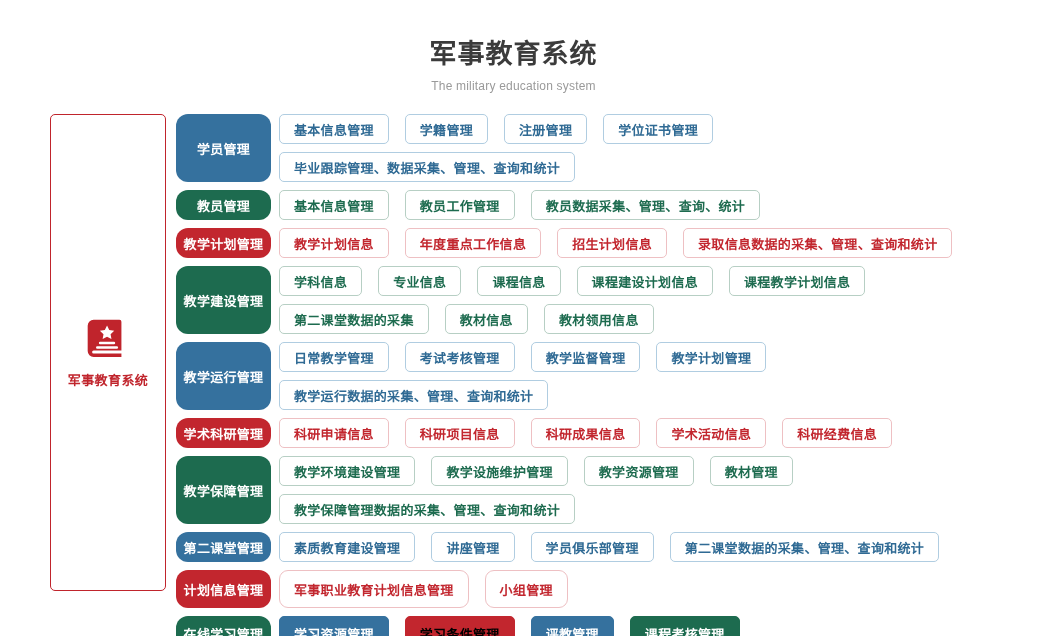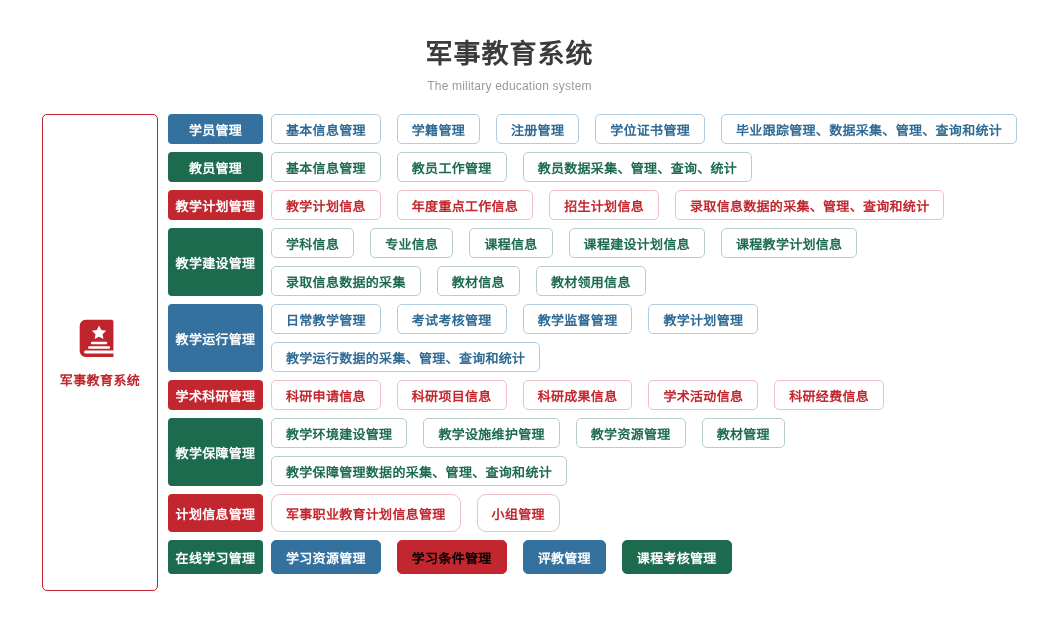--- a/index.html
+++ b/index.html
@@ -14,20 +14,21 @@
     font-family: "Liberation Sans", "DejaVu Sans", sans-serif;
     overflow: hidden;
     color: #333;
   }
 
   #page {
     position: relative;
     width: 1019px;
     height: 636px;
     box-sizing: border-box;
+    padding-left: 8px;
   }
 
   
   .header {
     text-align: center;
     padding-top: 38px;
   }
   .header-title {
     font-size: 27px;
     font-weight: bold;
@@ -86,21 +87,21 @@
   }
   .row {
     display: flex;
     align-items: stretch;
     margin-bottom: 8px;
   }
   .row-label {
     flex: 0 0 auto;
     width: 95px;
     min-height: 30px;
-    border-radius: 4px;
+    border-radius: 12px;
     color: #ffffff;
     font-size: 13px;
     font-weight: bold;
     letter-spacing: 0.3px;
     display: flex;
     align-items: center;
     justify-content: center;
     white-space: nowrap;
     box-sizing: border-box;
   }
@@ -212,21 +213,21 @@
           </div>
         </div>
         <div class="row two-line">
           <div class="row-label green">教学建设管理</div>
           <div class="row-items">
             <div class="chip out-green">学科信息</div>
             <div class="chip out-green">专业信息</div>
             <div class="chip out-green">课程信息</div>
             <div class="chip out-green">课程建设计划信息</div>
             <div class="chip out-green">课程教学计划信息</div>
-            <div class="chip out-green">录取信息数据的采集</div>
+            <div class="chip out-green">第二课堂数据的采集</div>
             <div class="chip out-green">教材信息</div>
             <div class="chip out-green">教材领用信息</div>
           </div>
         </div>
         <div class="row">
           <div class="row-label blue">教学运行管理</div>
           <div class="row-items">
             <div class="chip out-blue">日常教学管理</div>
             <div class="chip out-blue">考试考核管理</div>
             <div class="chip out-blue">教学监督管理</div>
@@ -247,20 +248,29 @@
         <div class="row">
           <div class="row-label green">教学保障管理</div>
           <div class="row-items">
             <div class="chip out-green">教学环境建设管理</div>
             <div class="chip out-green">教学设施维护管理</div>
             <div class="chip out-green">教学资源管理</div>
             <div class="chip out-green">教材管理</div>
             <div class="chip out-green">教学保障管理数据的采集、管理、查询和统计</div>
           </div>
         </div>
+        <div class="row">
+          <div class="row-label blue">第二课堂管理</div>
+          <div class="row-items">
+            <div class="chip out-blue">素质教育建设管理</div>
+            <div class="chip out-blue">讲座管理</div>
+            <div class="chip out-blue">学员俱乐部管理</div>
+            <div class="chip out-blue">第二课堂数据的采集、管理、查询和统计</div>
+          </div>
+        </div>
         <div class="row tall">
           <div class="row-label red">计划信息管理</div>
           <div class="row-items">
             <div class="chip out-red">军事职业教育计划信息管理</div>
             <div class="chip out-red">小组管理</div>
           </div>
         </div>
         <div class="row last">
           <div class="row-label green">在线学习管理</div>
           <div class="row-items">

